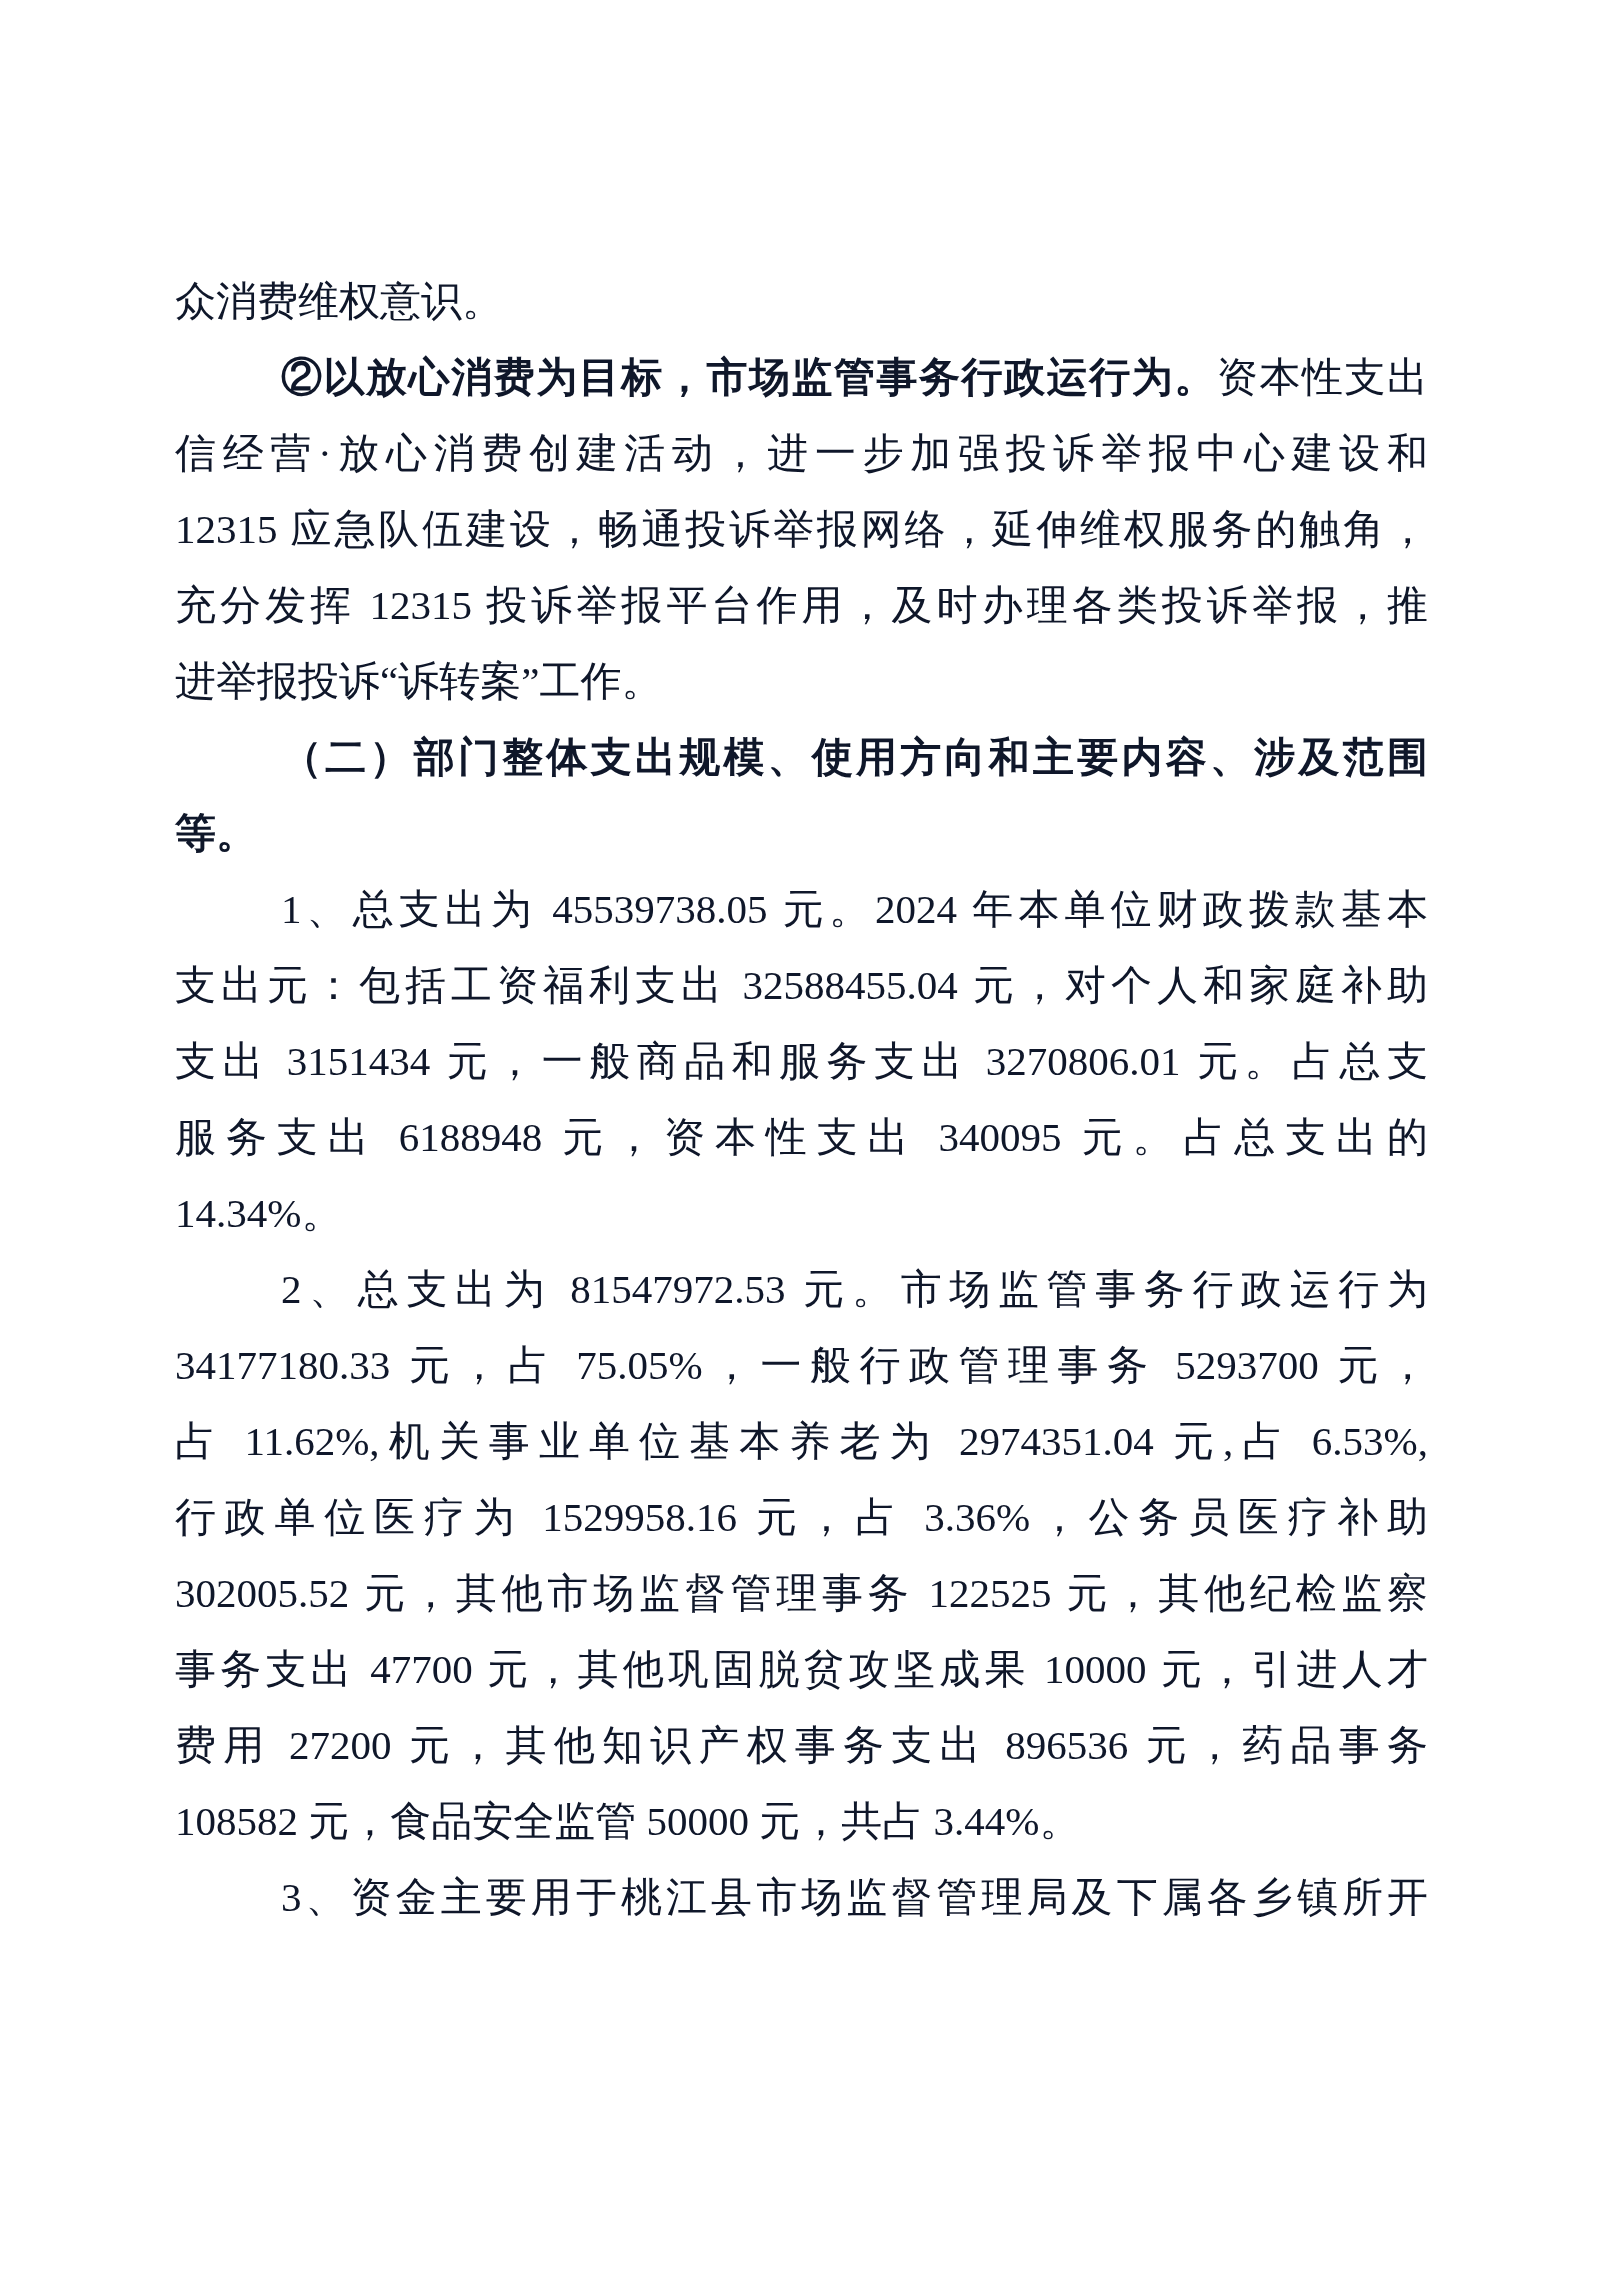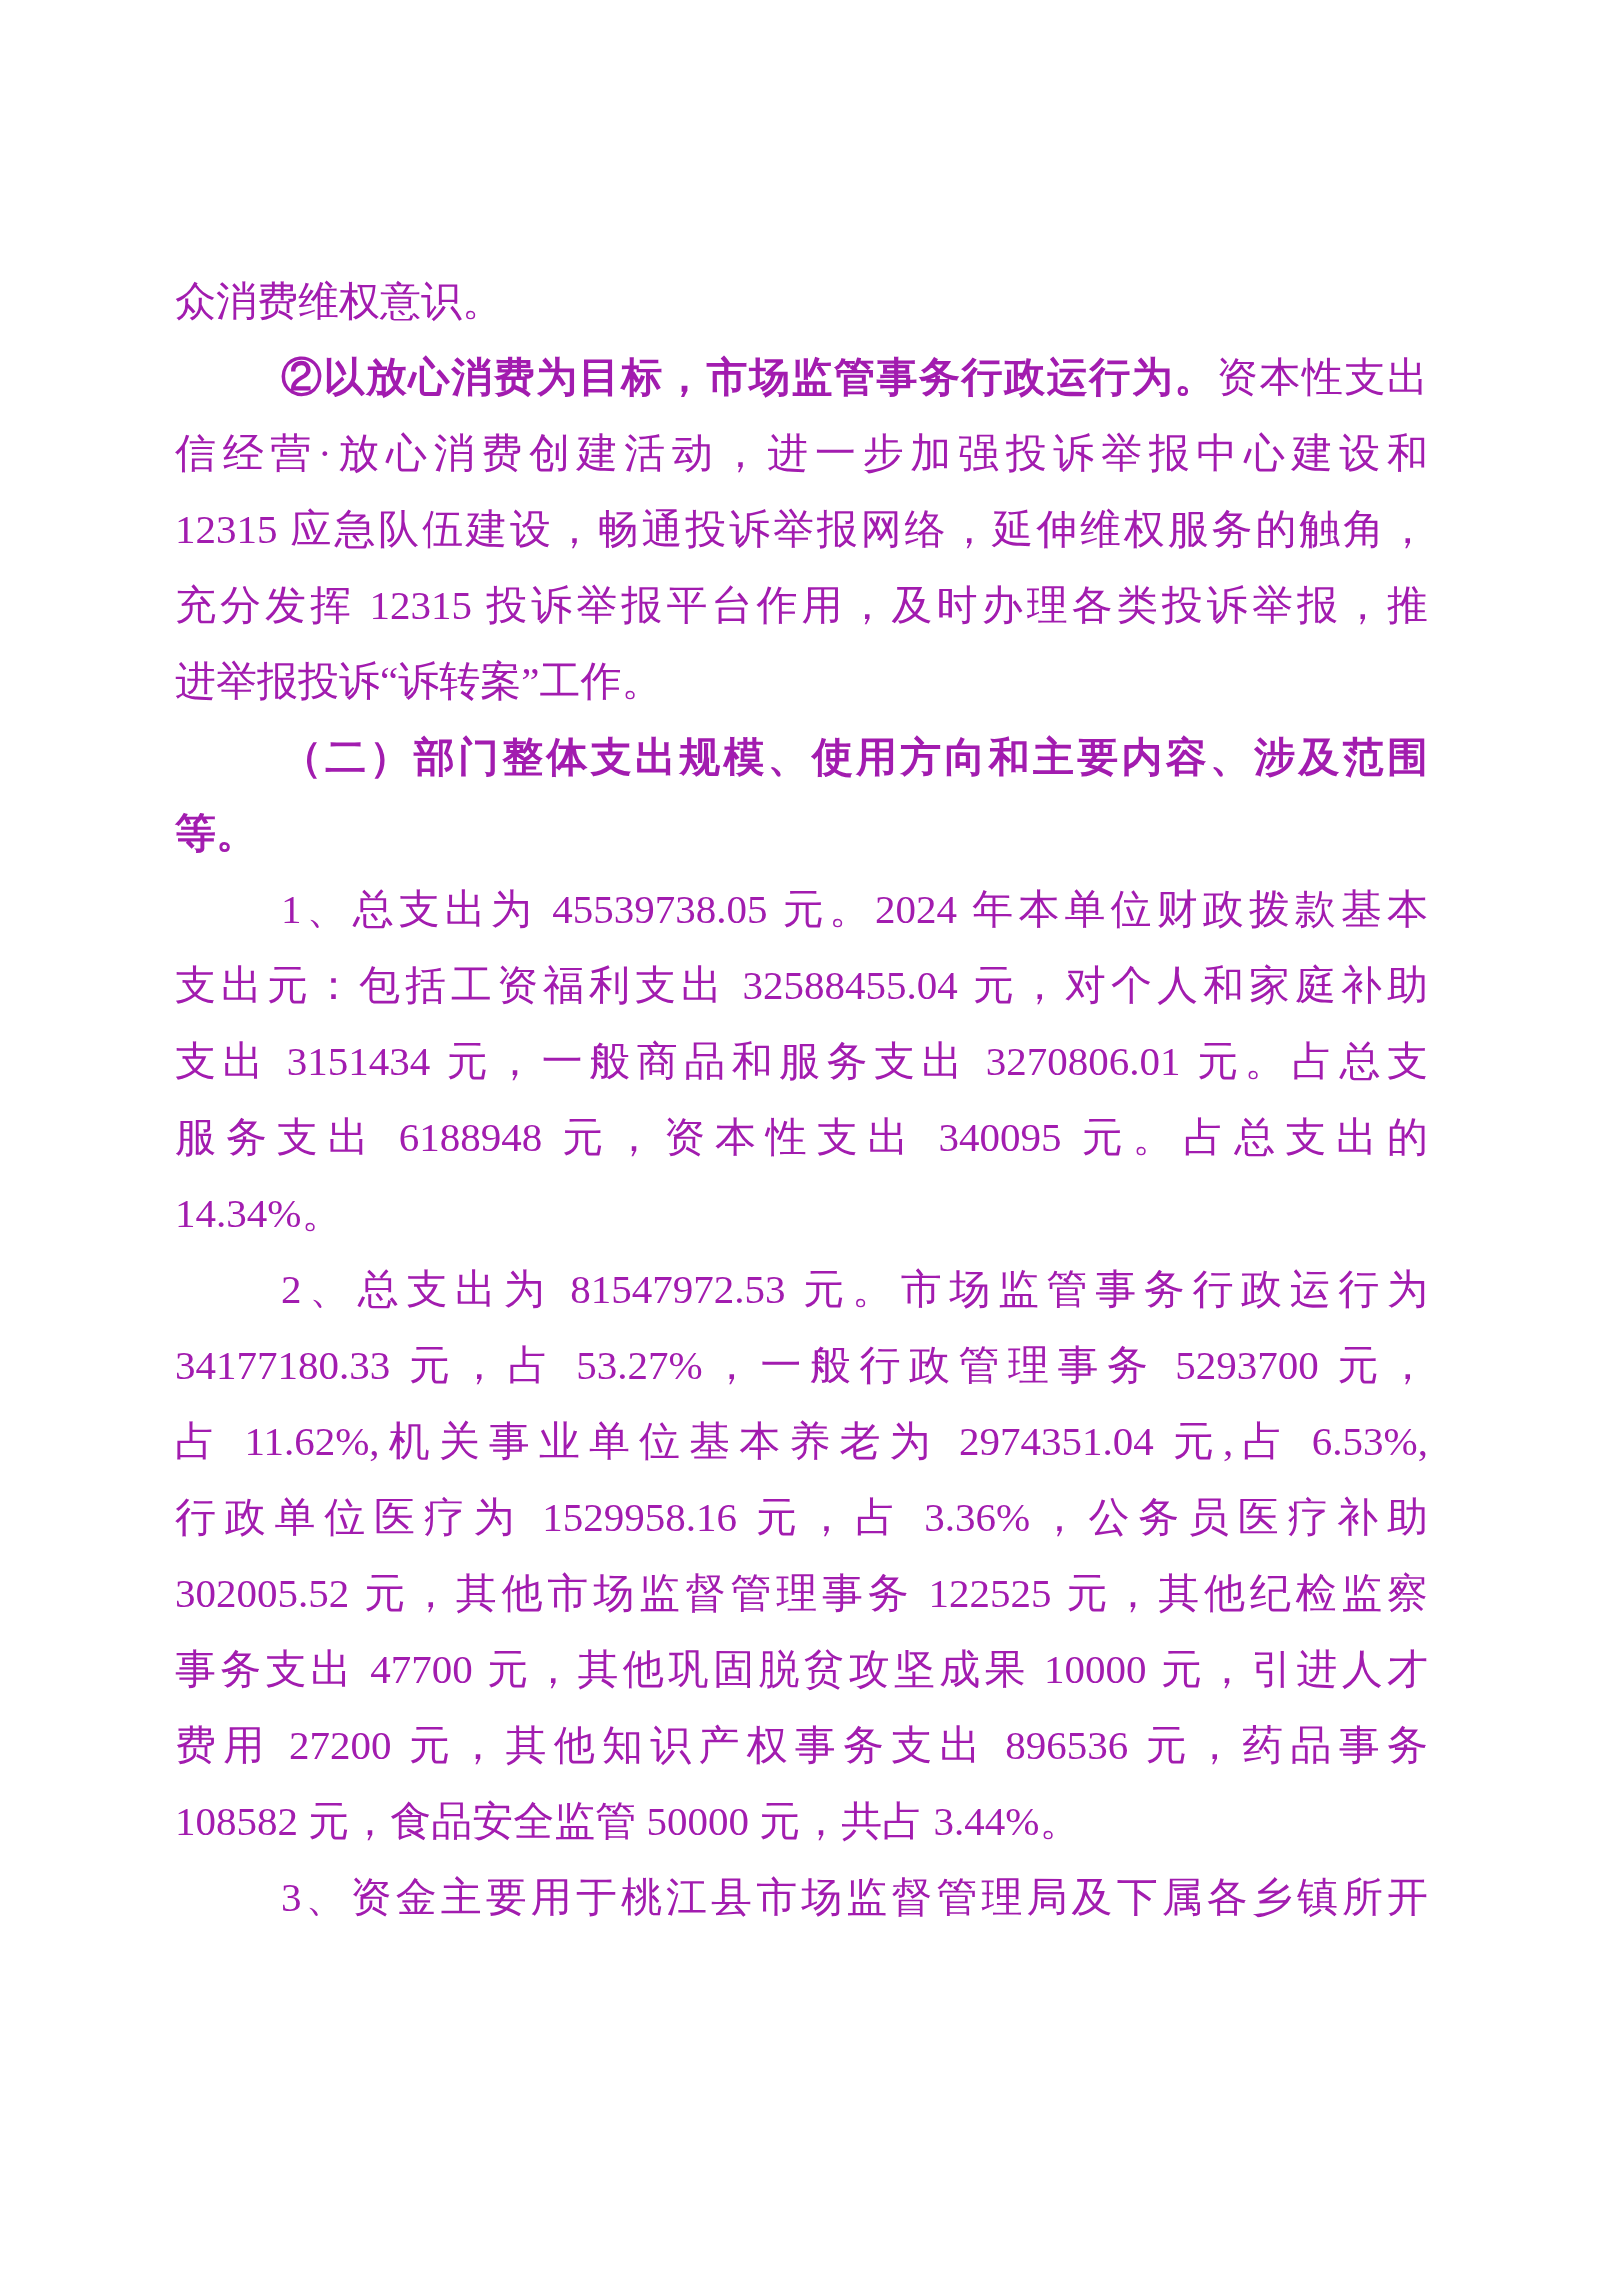--- a/index.html
+++ b/index.html
@@ -4,21 +4,21 @@
 <title>Document</title>
 <style>
   html, body { margin: 0; padding: 0; background: #ffffff; }
   .page {
     position: relative;
     width: 1623px;
     height: 2295px;
     background: #ffffff;
     overflow: hidden;
     font-family: "Liberation Serif", "DejaVu Serif", serif;
-    color: #a21caf;
+    color: #0f172a;
   }
   .doc {
     position: absolute;
     left: 175px;
     top: 263px;
     width: 1253px;
   }
   .line {
     font-size: 41px;
     line-height: 76px;
@@ -62,21 +62,21 @@
 
     <div class="line just"><span class="bseg"></span><span>支出 3151434 元，一般商品和服务支出 3270806.01 元。占总支</span></div>
 
 
     <div class="line just"><span class="bseg"></span><span>服务支出 6188948 元，资本性支出 340095 元。占总支出的</span></div>
 
     <div class="line"><span class="bseg"></span><span>14.34%。</span></div>
 
     <div class="line ind just"><span class="bseg"></span><span>2、总支出为 81547972.53 元。市场监管事务行政运行为</span></div>
 
-    <div class="line just"><span class="bseg"></span><span>34177180.33 元，占 53.27%，一般行政管理事务 5293700 元，</span></div>
+    <div class="line just"><span class="bseg"></span><span>34177180.33 元，占 75.05%，一般行政管理事务 5293700 元，</span></div>
 
     <div class="line just"><span class="bseg"></span><span>占 11.62%,机关事业单位基本养老为 2974351.04 元,占 6.53%,</span></div>
 
     <div class="line just"><span class="bseg"></span><span>行政单位医疗为 1529958.16 元，占 3.36%，公务员医疗补助</span></div>
 
     <div class="line just"><span class="bseg"></span><span>302005.52 元，其他市场监督管理事务 122525 元，其他纪检监察</span></div>
 
     <div class="line just"><span class="bseg"></span><span>事务支出 47700 元，其他巩固脱贫攻坚成果 10000 元，引进人才</span></div>
 
     <div class="line just"><span class="bseg"></span><span>费用 27200 元，其他知识产权事务支出 896536 元，药品事务</span></div>

